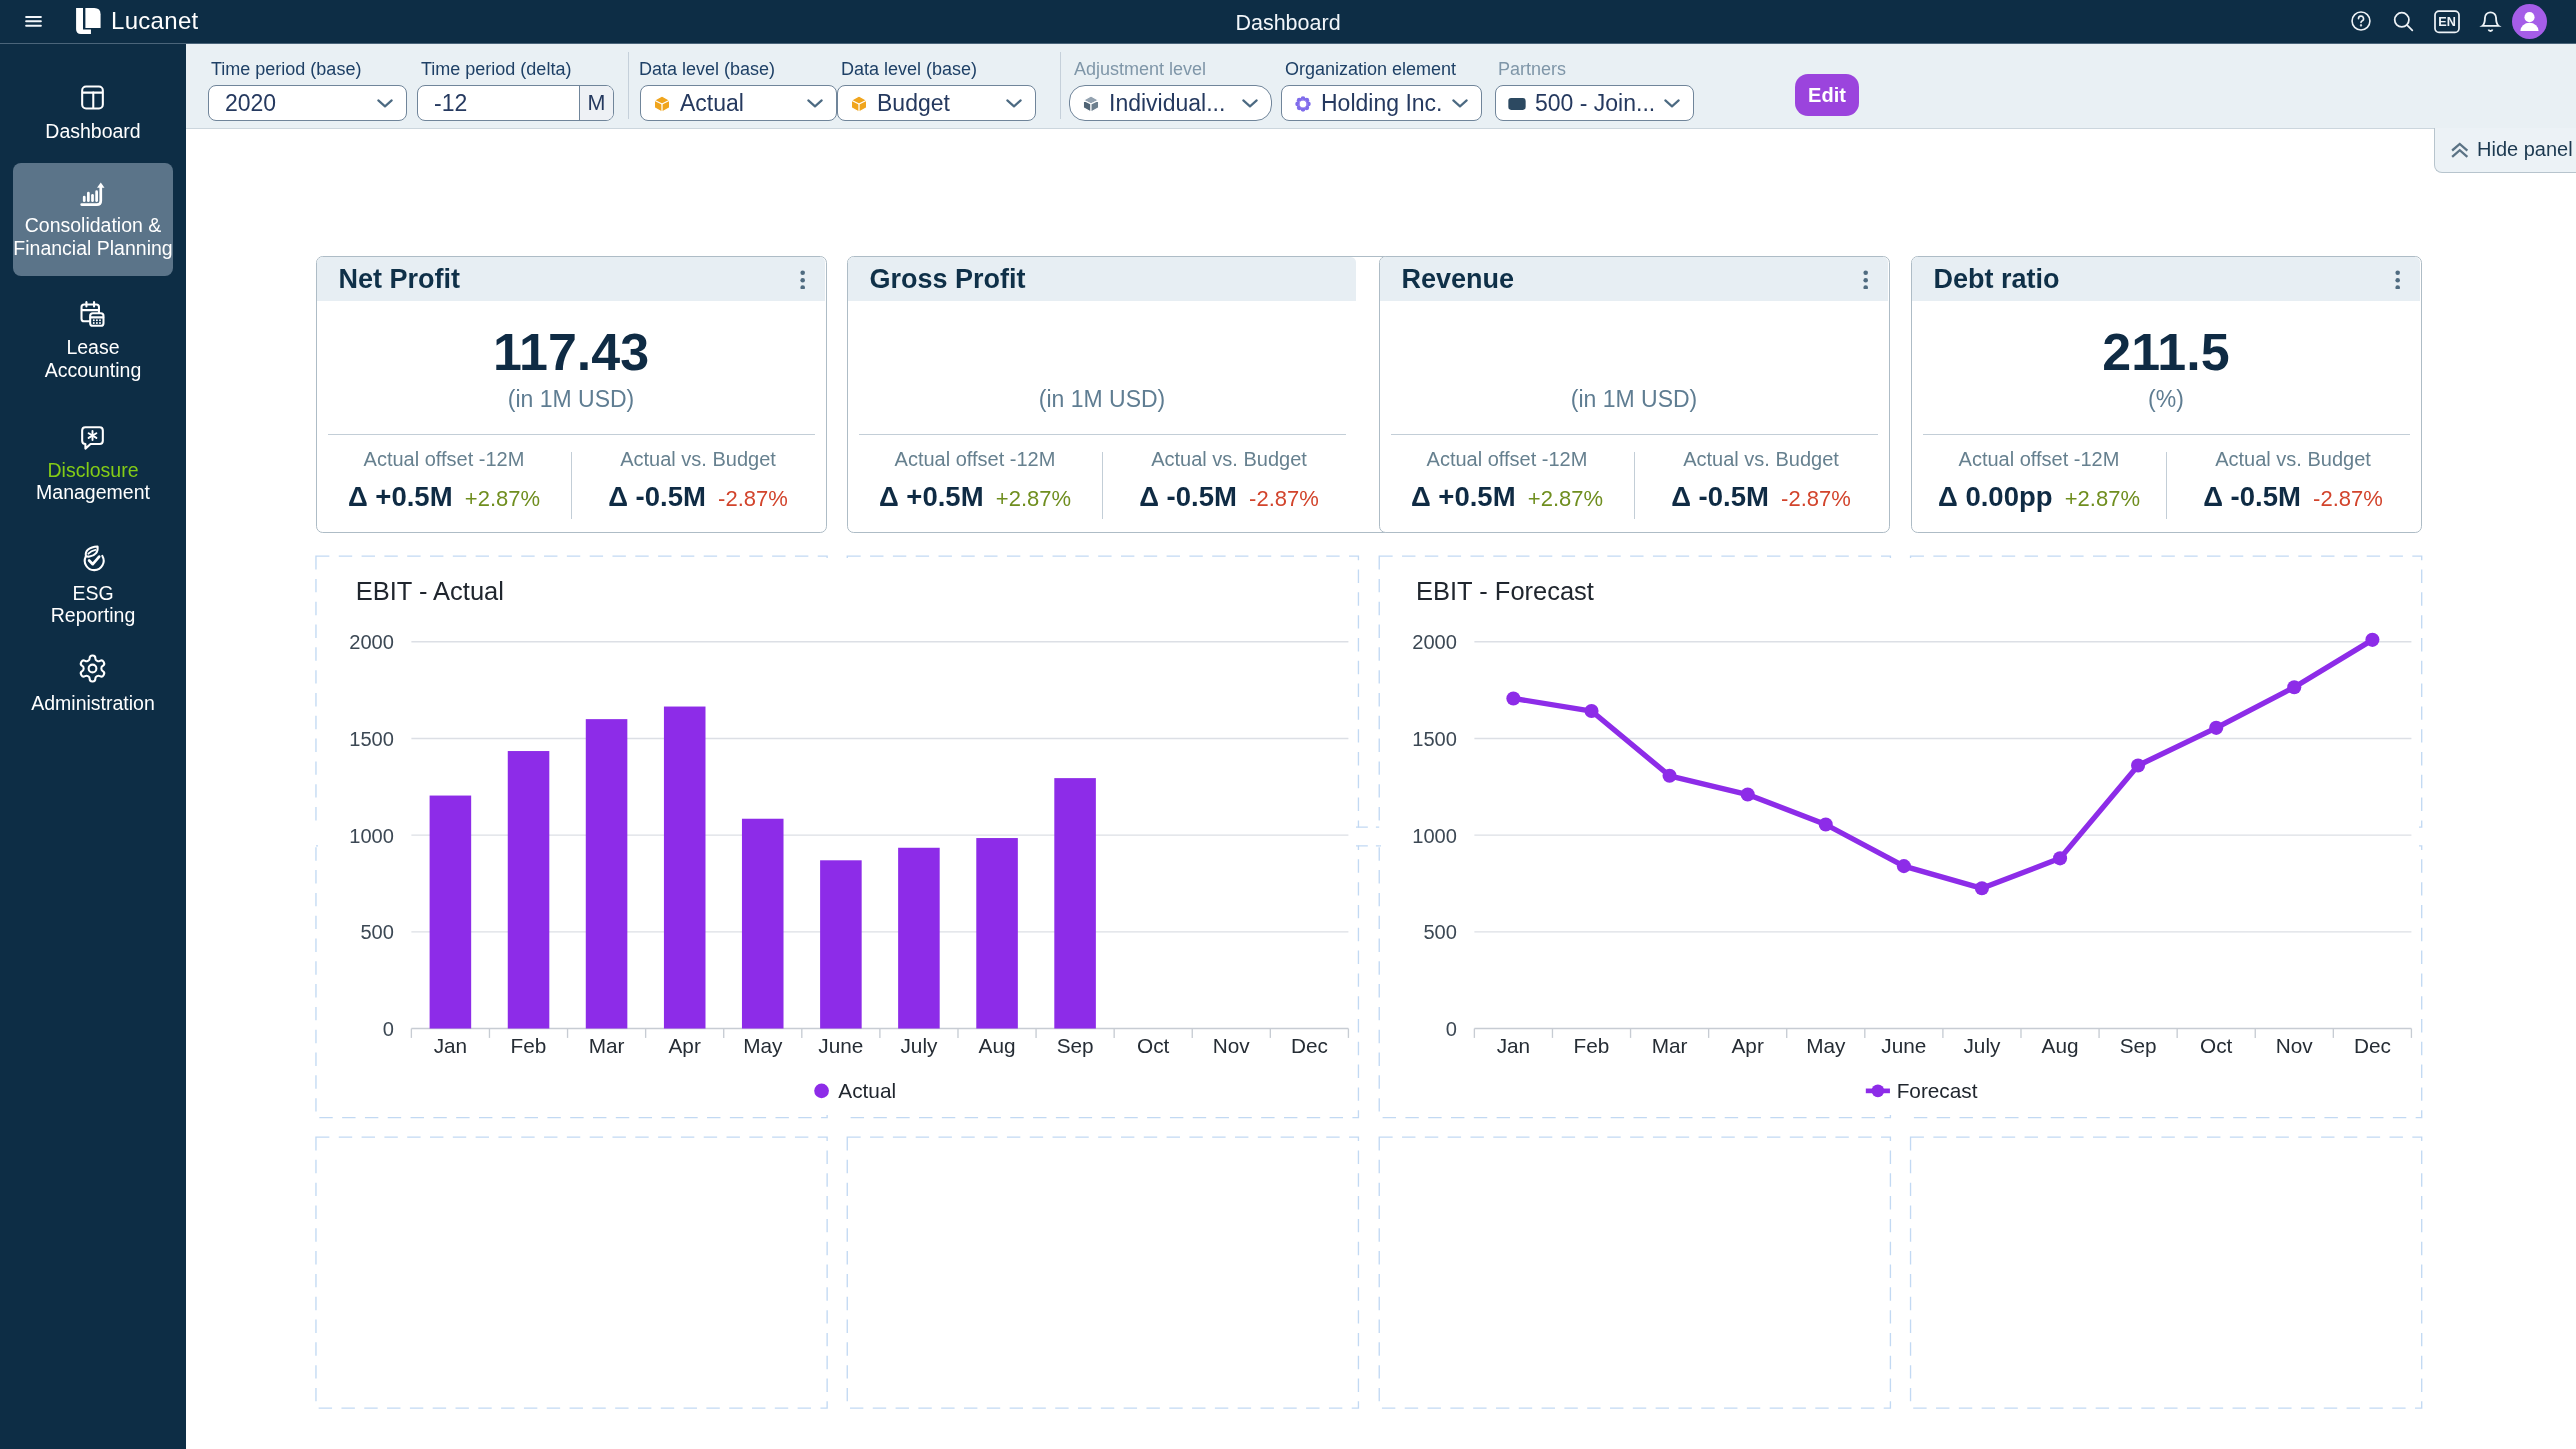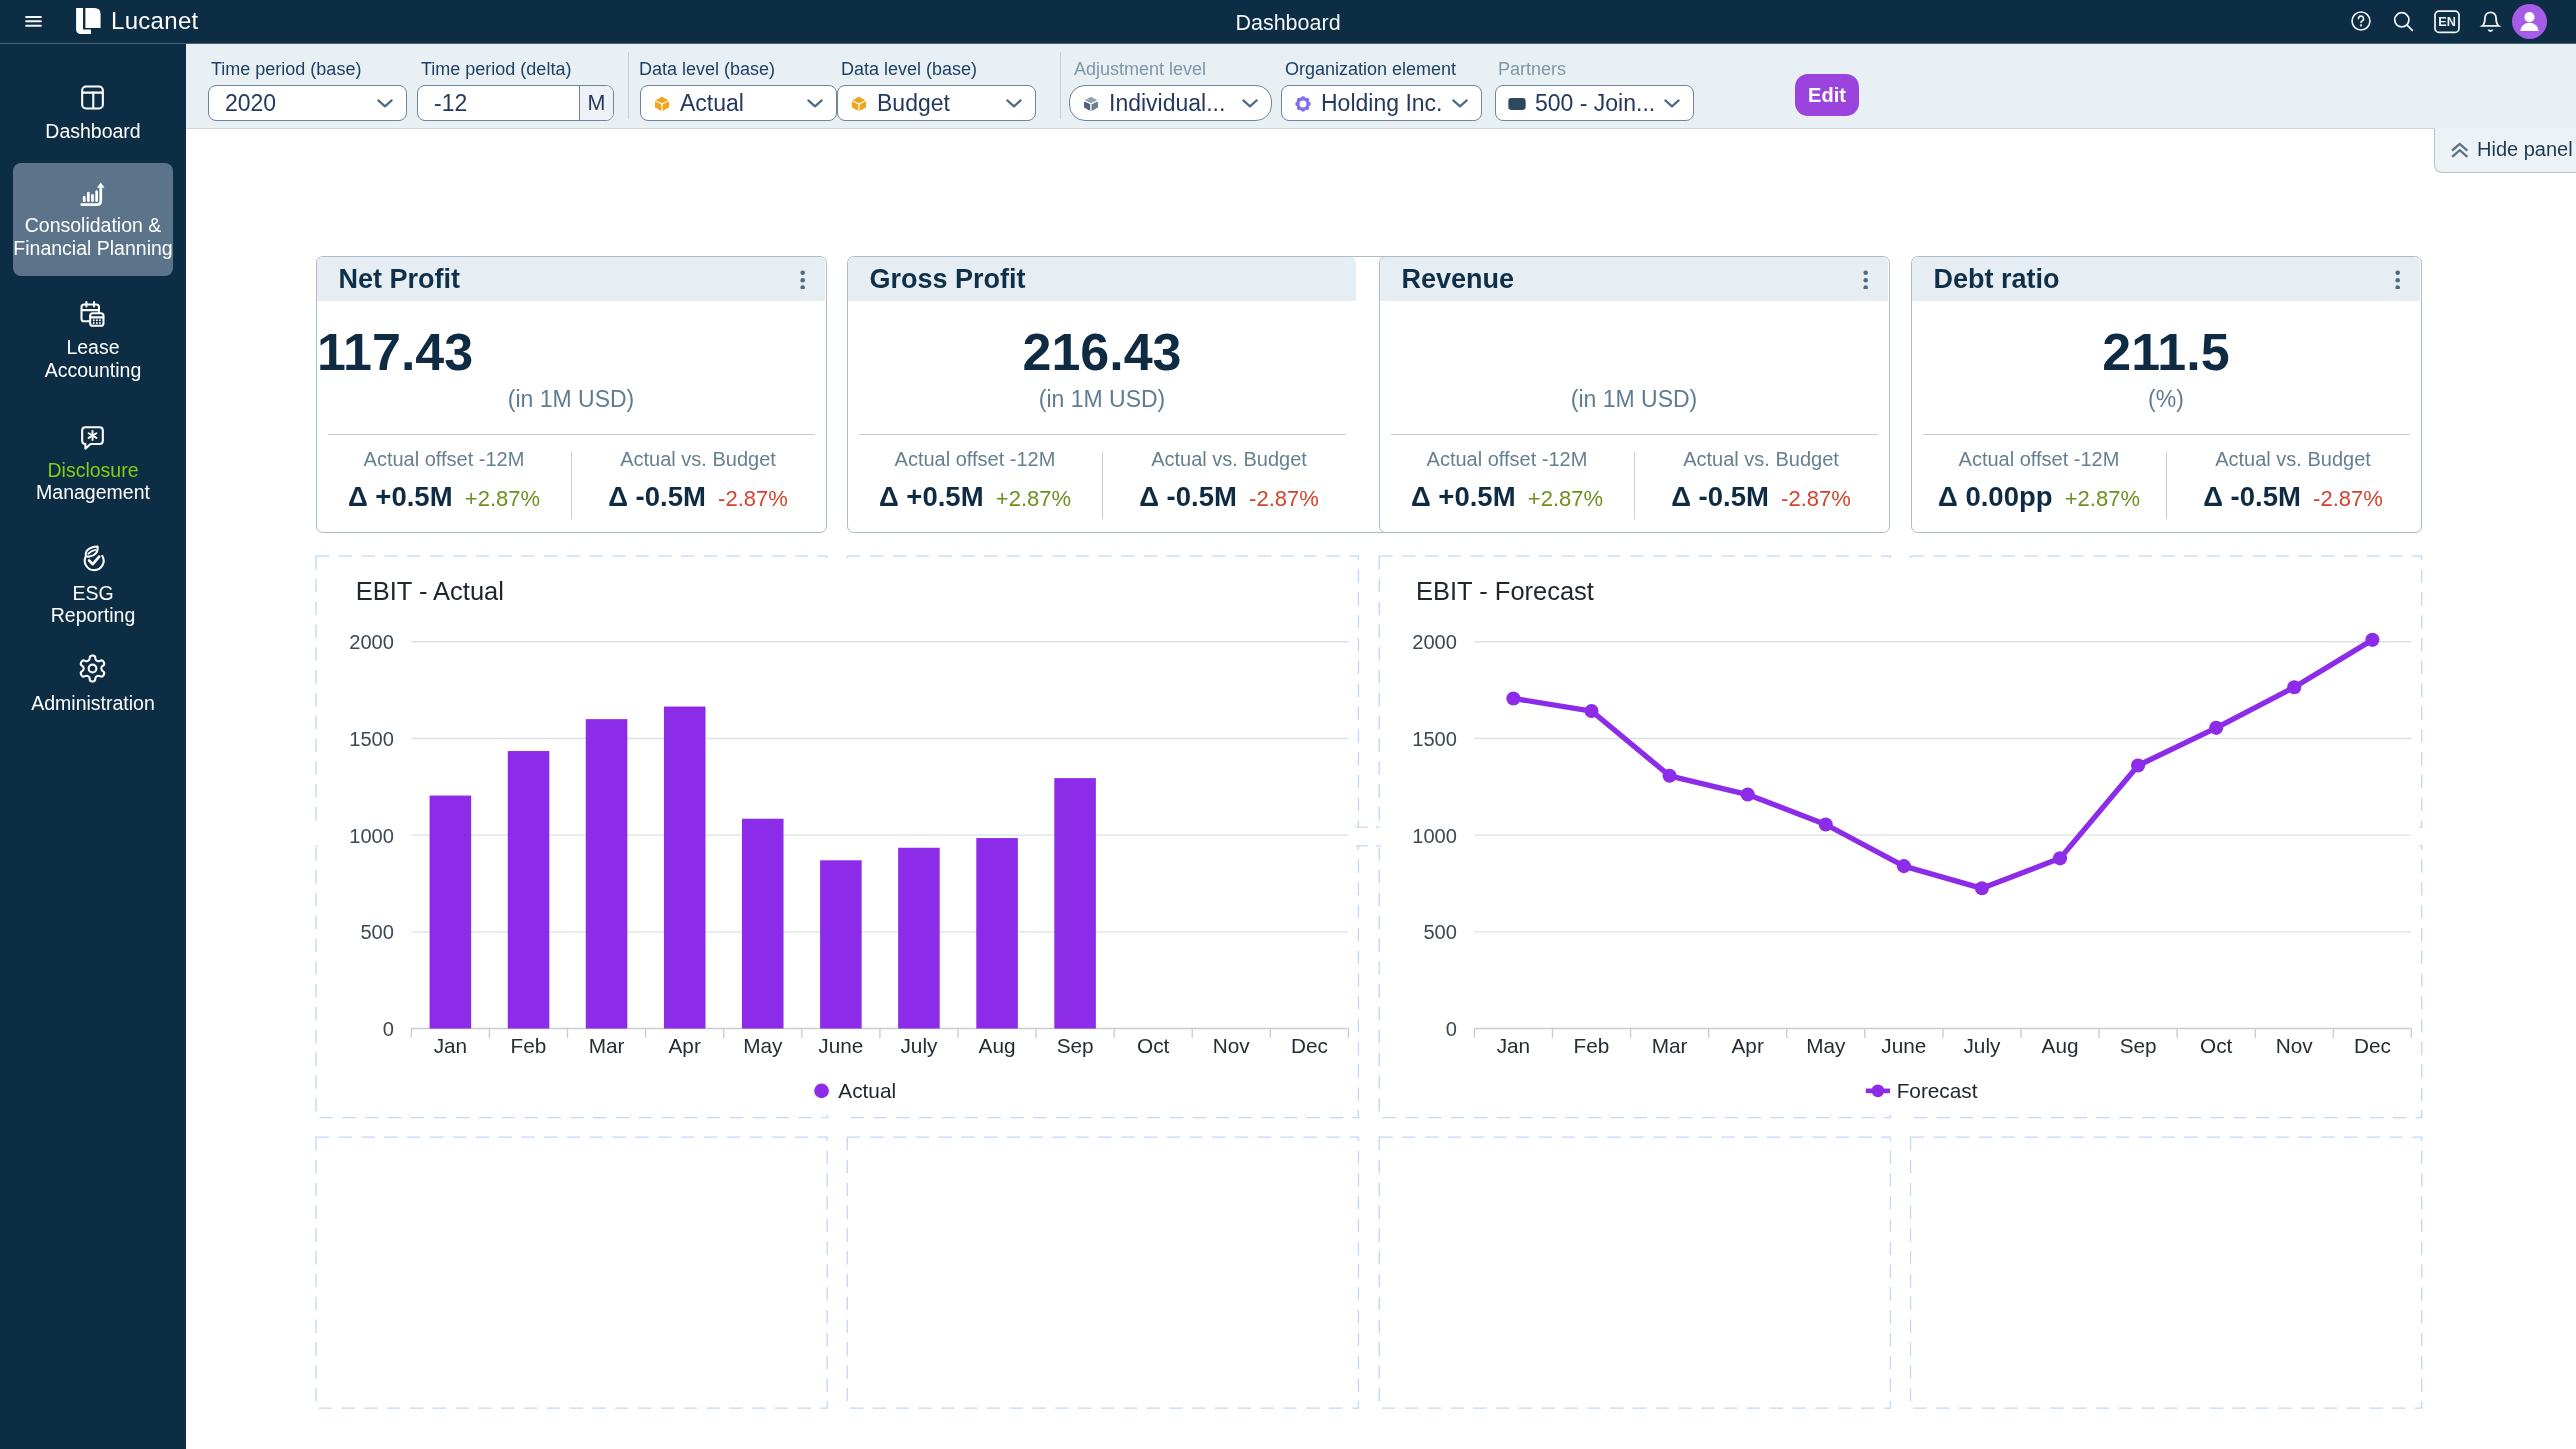--- a/index.html
+++ b/index.html
@@ -233,40 +233,39 @@
 <div class="abs" style="left:316px;top:256px;width:511px;height:277px;background:#fff;border:1.3px solid #aebcc6;border-radius:6.7px">
 <div class="abs" style="left:0;top:0;width:508px;height:44px;background:#e7eef3;border-radius:5.4px 5.4px 0 0"></div>
 <div class="abs" style="left:21.5px;top:0;height:52px;line-height:44px;font-size:27px;font-weight:bold;color:#0f3048">Net Profit</div>
 <svg class="abs" style="right:21px;top:13.4px" width="5.4" height="19" viewBox="0 0 8 28">
         <g fill="#4f6b80">
           <circle cx="4" cy="4" r="3.4"></circle>
           <circle cx="4" cy="15" r="3.4"></circle>
           <circle cx="4" cy="26" r="3.4"></circle>
         </g>
       </svg>
-<div class="abs" style="left:0;top:68px;width:508px;height:55px;line-height:55px;font-size:52px;font-weight:bold;color:#0f2b44">117.43</div>
+<div class="abs" style="left:0;top:68px;width:508px;height:55px;line-height:55px;text-align:center;font-size:52px;font-weight:bold;color:#0f2b44">117.43</div>
 <div class="abs" style="left:0;top:130px;width:508px;height:25.5px;line-height:25.5px;text-align:center;font-size:23px;color:#5f7d92">(in 1M USD)</div>
 <div class="abs" style="left:10.7px;top:177px;width:487px;height:1.3px;background:#c3ced7"></div>
 <div class="abs" style="left:254px;top:195px;width:1.3px;height:67px;background:#c3ced7"></div>
 <div class="abs" style="left:0;top:192px;width:254px;height:21.5px;line-height:21.5px;text-align:center;font-size:20px;color:#66808f">Actual offset -12M</div>
 <div class="abs" style="left:254px;top:192px;width:254px;height:21.5px;line-height:21.5px;text-align:center;font-size:20px;color:#66808f">Actual vs. Budget</div>
 <div class="abs" style="left:0;top:224px;width:254px;height:31px;line-height:31px;text-align:center;color:#0f2b44"><span style="font-size:27.5px;font-weight:bold">Δ +0.5M</span><span style="font-size:22px;color:#6f8e1f">&nbsp; +2.87%</span></div>
 <div class="abs" style="left:254px;top:224px;width:254px;height:31px;line-height:31px;text-align:center;color:#0f2b44"><span style="font-size:27.5px;font-weight:bold">Δ -0.5M</span><span style="font-size:22px;color:#d2442c">&nbsp; -2.87%</span></div>
 </div>
 <div class="abs" style="left:847px;top:256px;width:597px;height:277px;background:#fff;border:1.3px solid #aebcc6;border-radius:6.7px">
 <div class="abs" style="left:0;top:0;width:508px;height:44px;background:#e7eef3;border-radius:5.4px 5.4px 0 0"></div>
 <div class="abs" style="left:21.5px;top:0;height:44px;line-height:44px;font-size:27px;font-weight:bold;color:#0f3048">Gross Profit</div>
 <svg class="abs" style="right:21px;top:13.4px" width="5.4" height="19" viewBox="0 0 8 28">
         <g fill="#4f6b80">
           <circle cx="4" cy="4" r="3.4"></circle>
           <circle cx="4" cy="15" r="3.4"></circle>
           <circle cx="4" cy="26" r="3.4"></circle>
         </g>
       </svg>
-<div class="abs" style="left:0;top:68px;width:508px;height:55px;line-height:55px;text-align:center;font-size:52px;font-weight:bold;color:#0f2b44">216.43</div>
 <div class="abs" style="left:0;top:130px;width:508px;height:25.5px;line-height:25.5px;text-align:center;font-size:23px;color:#5f7d92">(in 1M USD)</div>
 <div class="abs" style="left:10.7px;top:177px;width:487px;height:1.3px;background:#c3ced7"></div>
 <div class="abs" style="left:254px;top:195px;width:1.3px;height:67px;background:#c3ced7"></div>
 <div class="abs" style="left:0;top:192px;width:254px;height:21.5px;line-height:21.5px;text-align:center;font-size:20px;color:#66808f">Actual offset -12M</div>
 <div class="abs" style="left:254px;top:192px;width:254px;height:21.5px;line-height:21.5px;text-align:center;font-size:20px;color:#66808f">Actual vs. Budget</div>
 <div class="abs" style="left:0;top:224px;width:254px;height:31px;line-height:31px;text-align:center;color:#0f2b44"><span style="font-size:27.5px;font-weight:bold">Δ +0.5M</span><span style="font-size:22px;color:#6f8e1f">&nbsp; +2.87%</span></div>
 <div class="abs" style="left:254px;top:224px;width:254px;height:31px;line-height:31px;text-align:center;color:#0f2b44"><span style="font-size:27.5px;font-weight:bold">Δ -0.5M</span><span style="font-size:22px;color:#d2442c">&nbsp; -2.87%</span></div>
 </div>
 <div class="abs" style="left:1379px;top:256px;width:511px;height:277px;background:#fff;border:1.3px solid #aebcc6;border-radius:6.7px">
 <div class="abs" style="left:0;top:0;width:508px;height:44px;background:#e7eef3;border-radius:5.4px 5.4px 0 0"></div>

